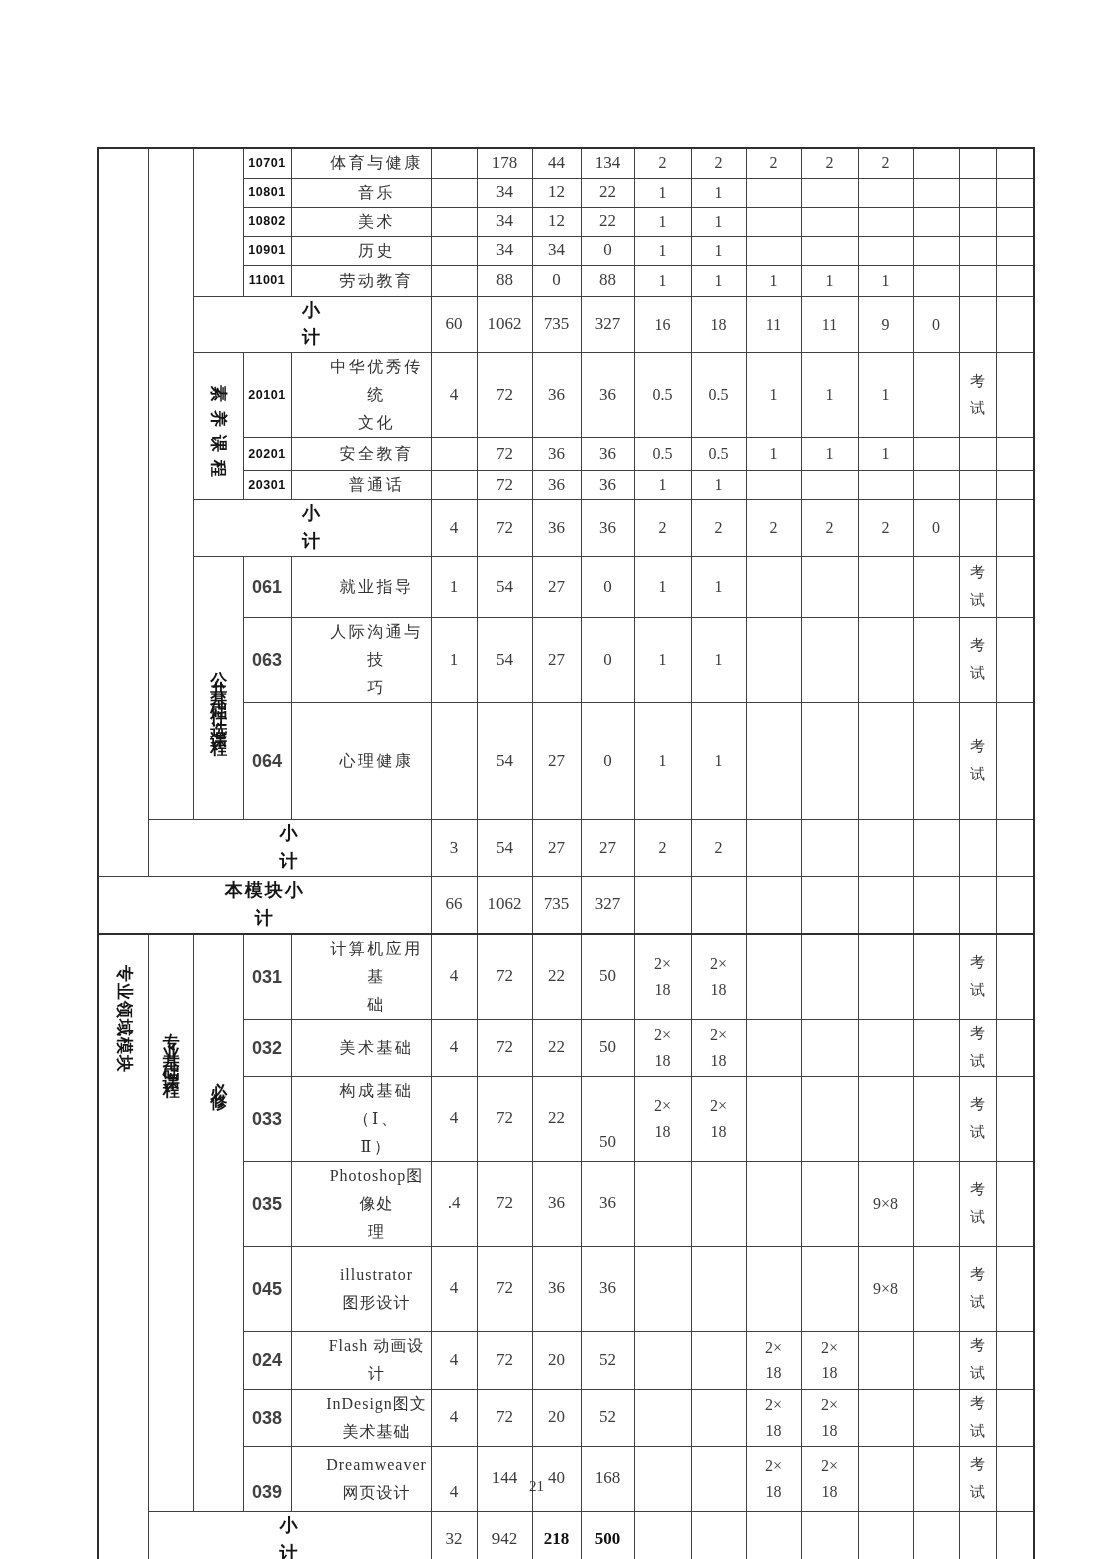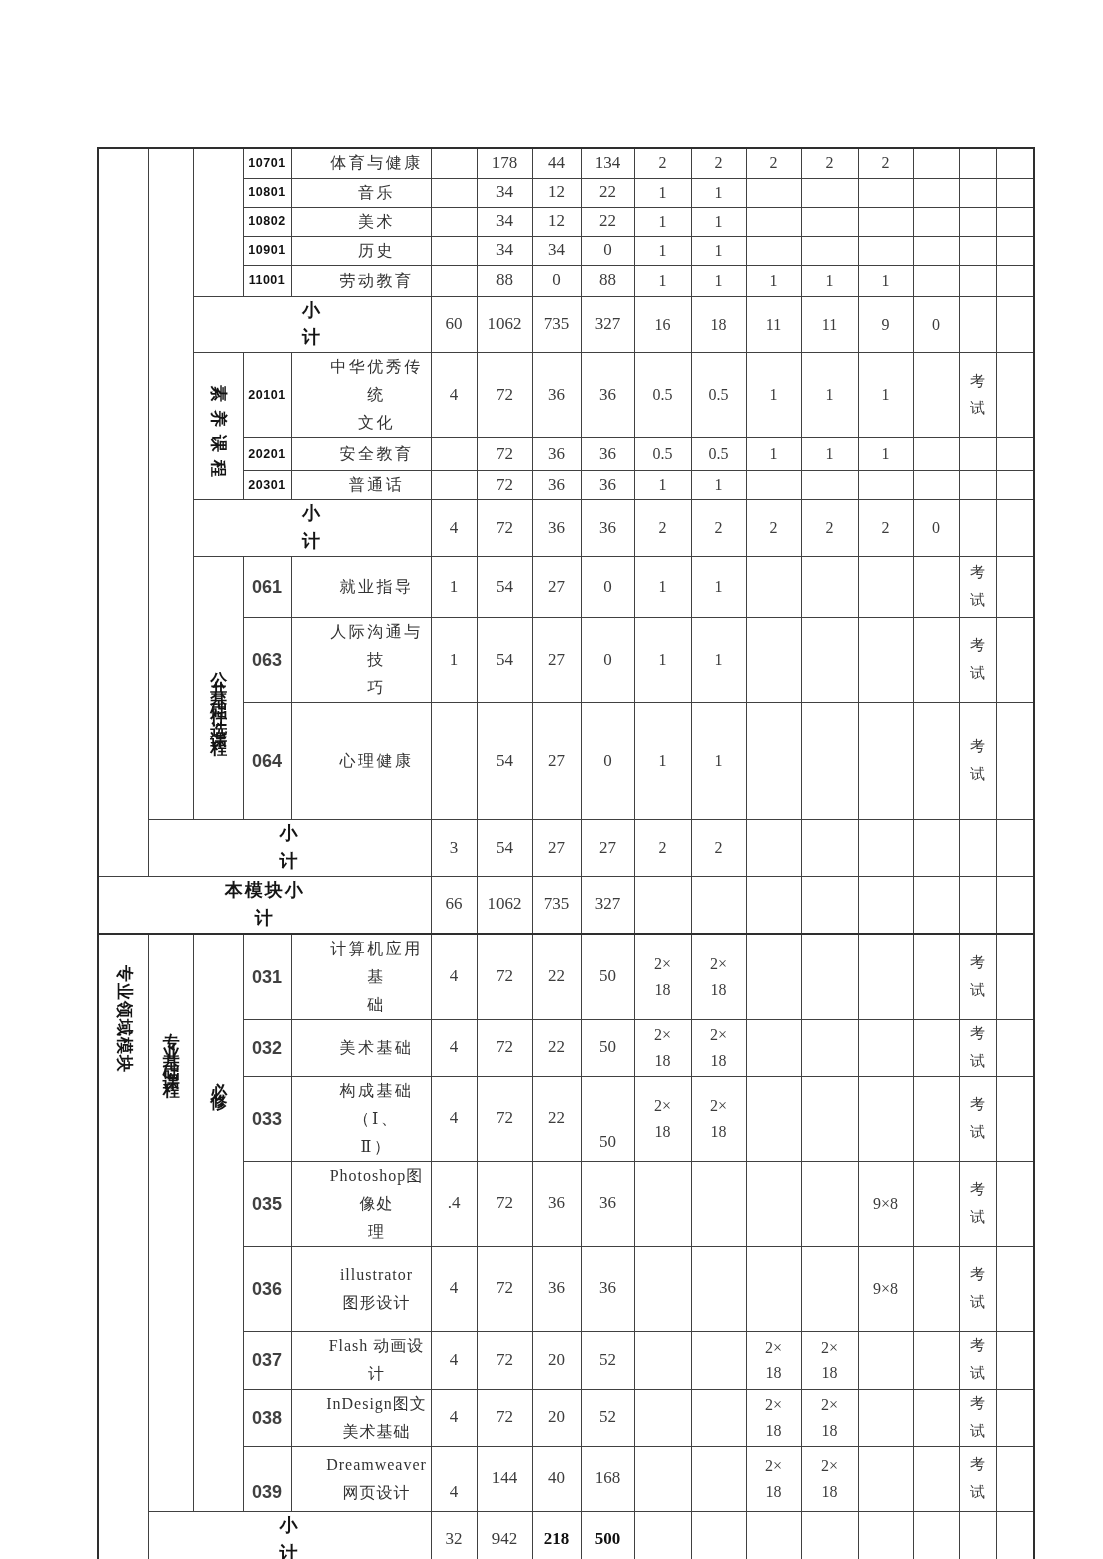--- a/index.html
+++ b/index.html
@@ -423,40 +423,40 @@
   <td class="sem"></td>
   <td class="sem"></td>
   <td class="sem">9×8</td>
   <td class="sem"></td>
   <td class="exam">考
 试</td>
   <td></td>
 </tr>
 
 <tr style="height:85px">
-  <td class="code3">036</td>
+  <td class="code3">045</td>
   <td class="name latin">illustrator
 图形设计</td>
   <td class="num">4</td>
   <td class="num">72</td>
   <td class="num">36</td>
   <td class="num">36</td>
   <td class="sem"></td>
   <td class="sem"></td>
   <td class="sem"></td>
   <td class="sem"></td>
   <td class="sem">9×8</td>
   <td class="sem"></td>
   <td class="exam">考
 试</td>
   <td></td>
 </tr>
 
 <tr style="height:58px">
-  <td class="code3">037</td>
+  <td class="code3">024</td>
   <td class="name latin">Flash 动画设
 计</td>
   <td class="num">4</td>
   <td class="num">72</td>
   <td class="num">20</td>
   <td class="num">52</td>
   <td class="sem"></td>
   <td class="sem"></td>
   <td class="sem">2×
 18</td>
@@ -523,13 +523,14 @@
   <td class="sem"></td>
   <td class="sem"></td>
   <td class="sem"></td>
   <td class="sem"></td>
   <td class="exam"></td>
   <td></td>
 </tr>
 </tbody>
     </table>
 
+<div class="pagenum">21</div>
 </div>
 
 </body></html>

